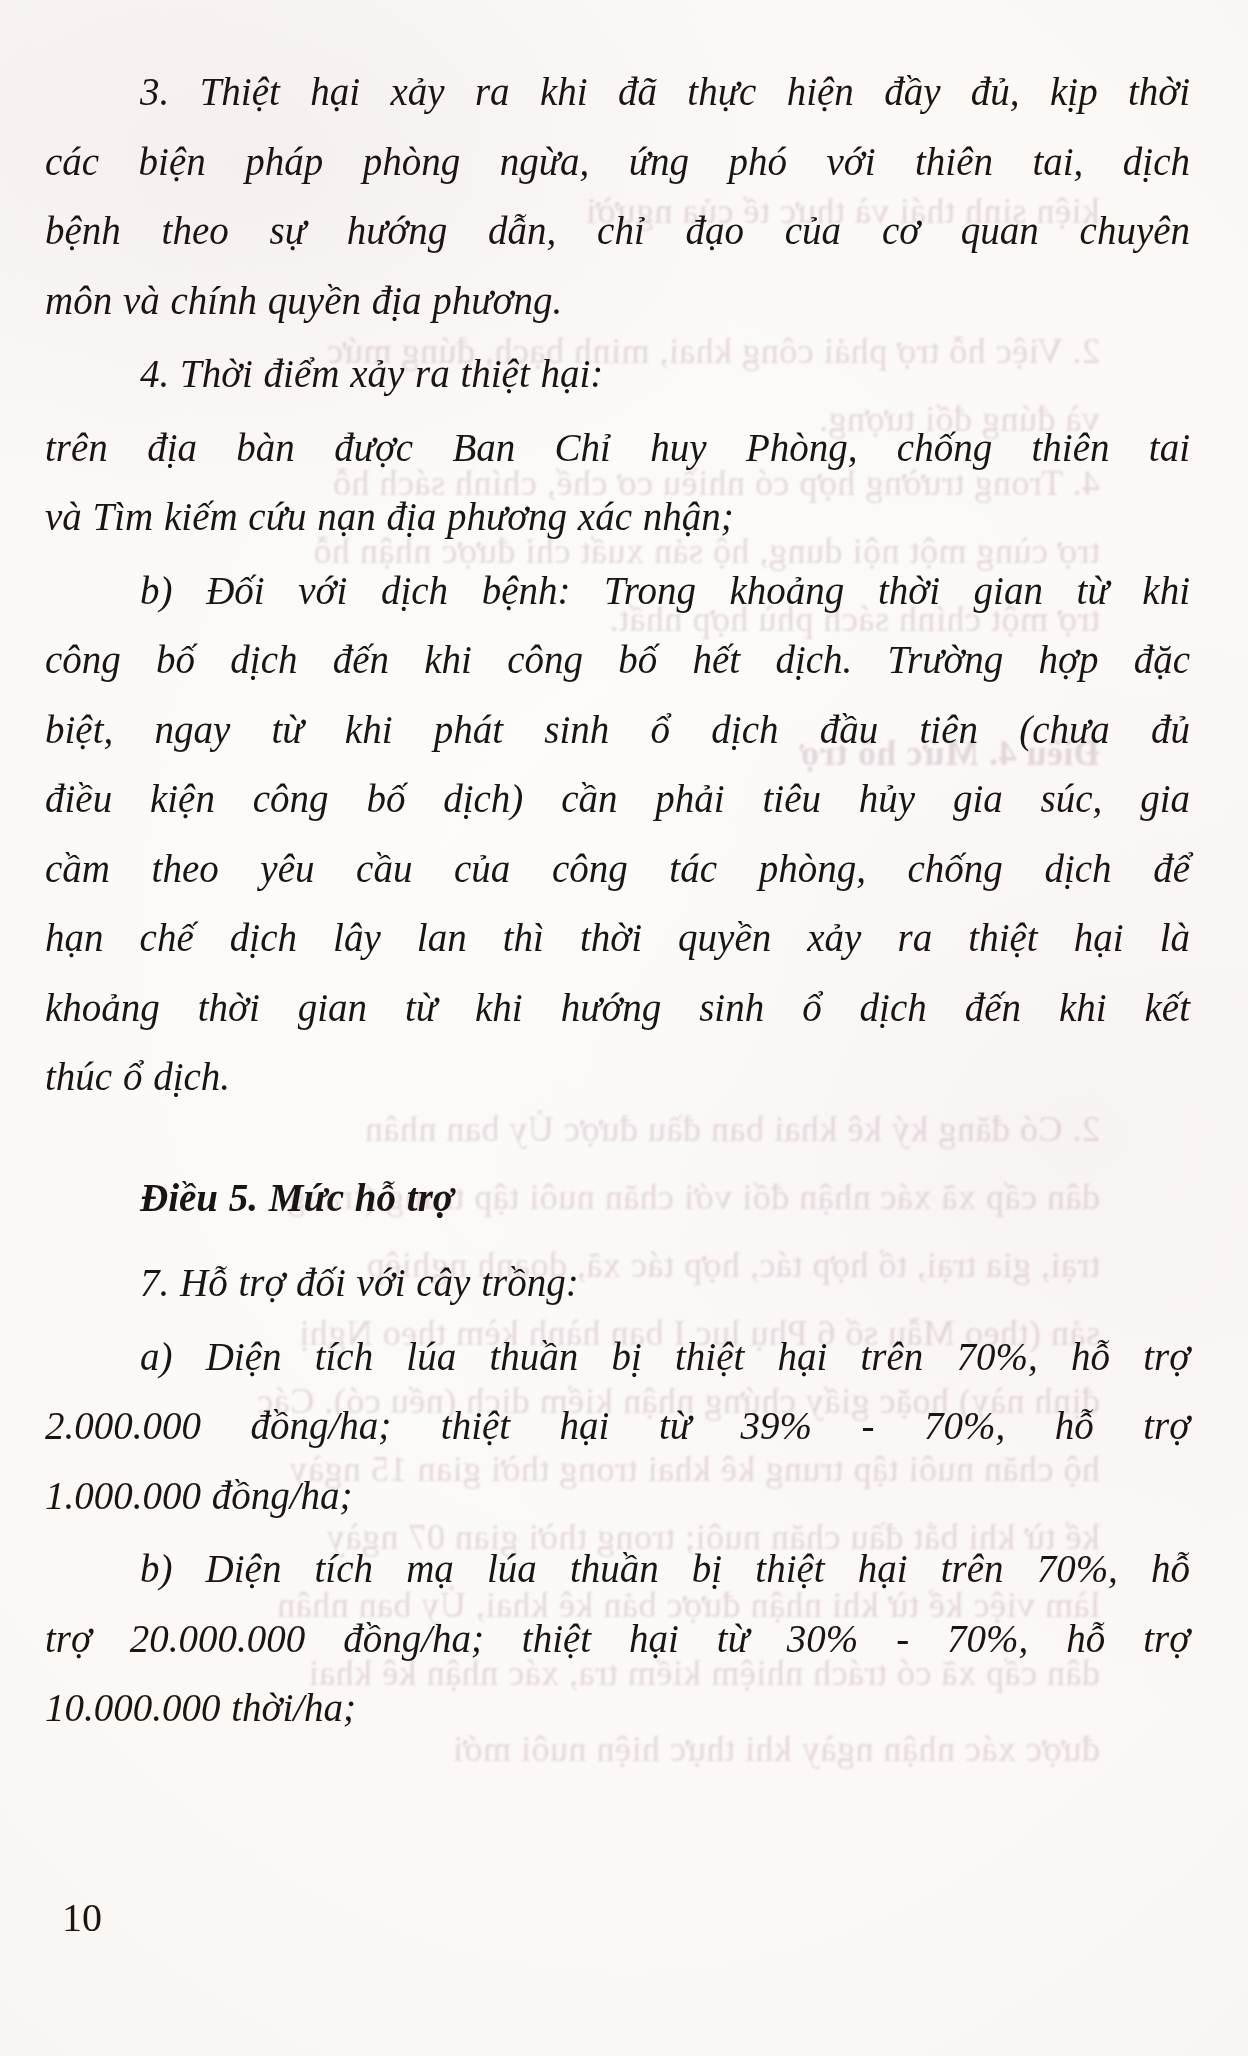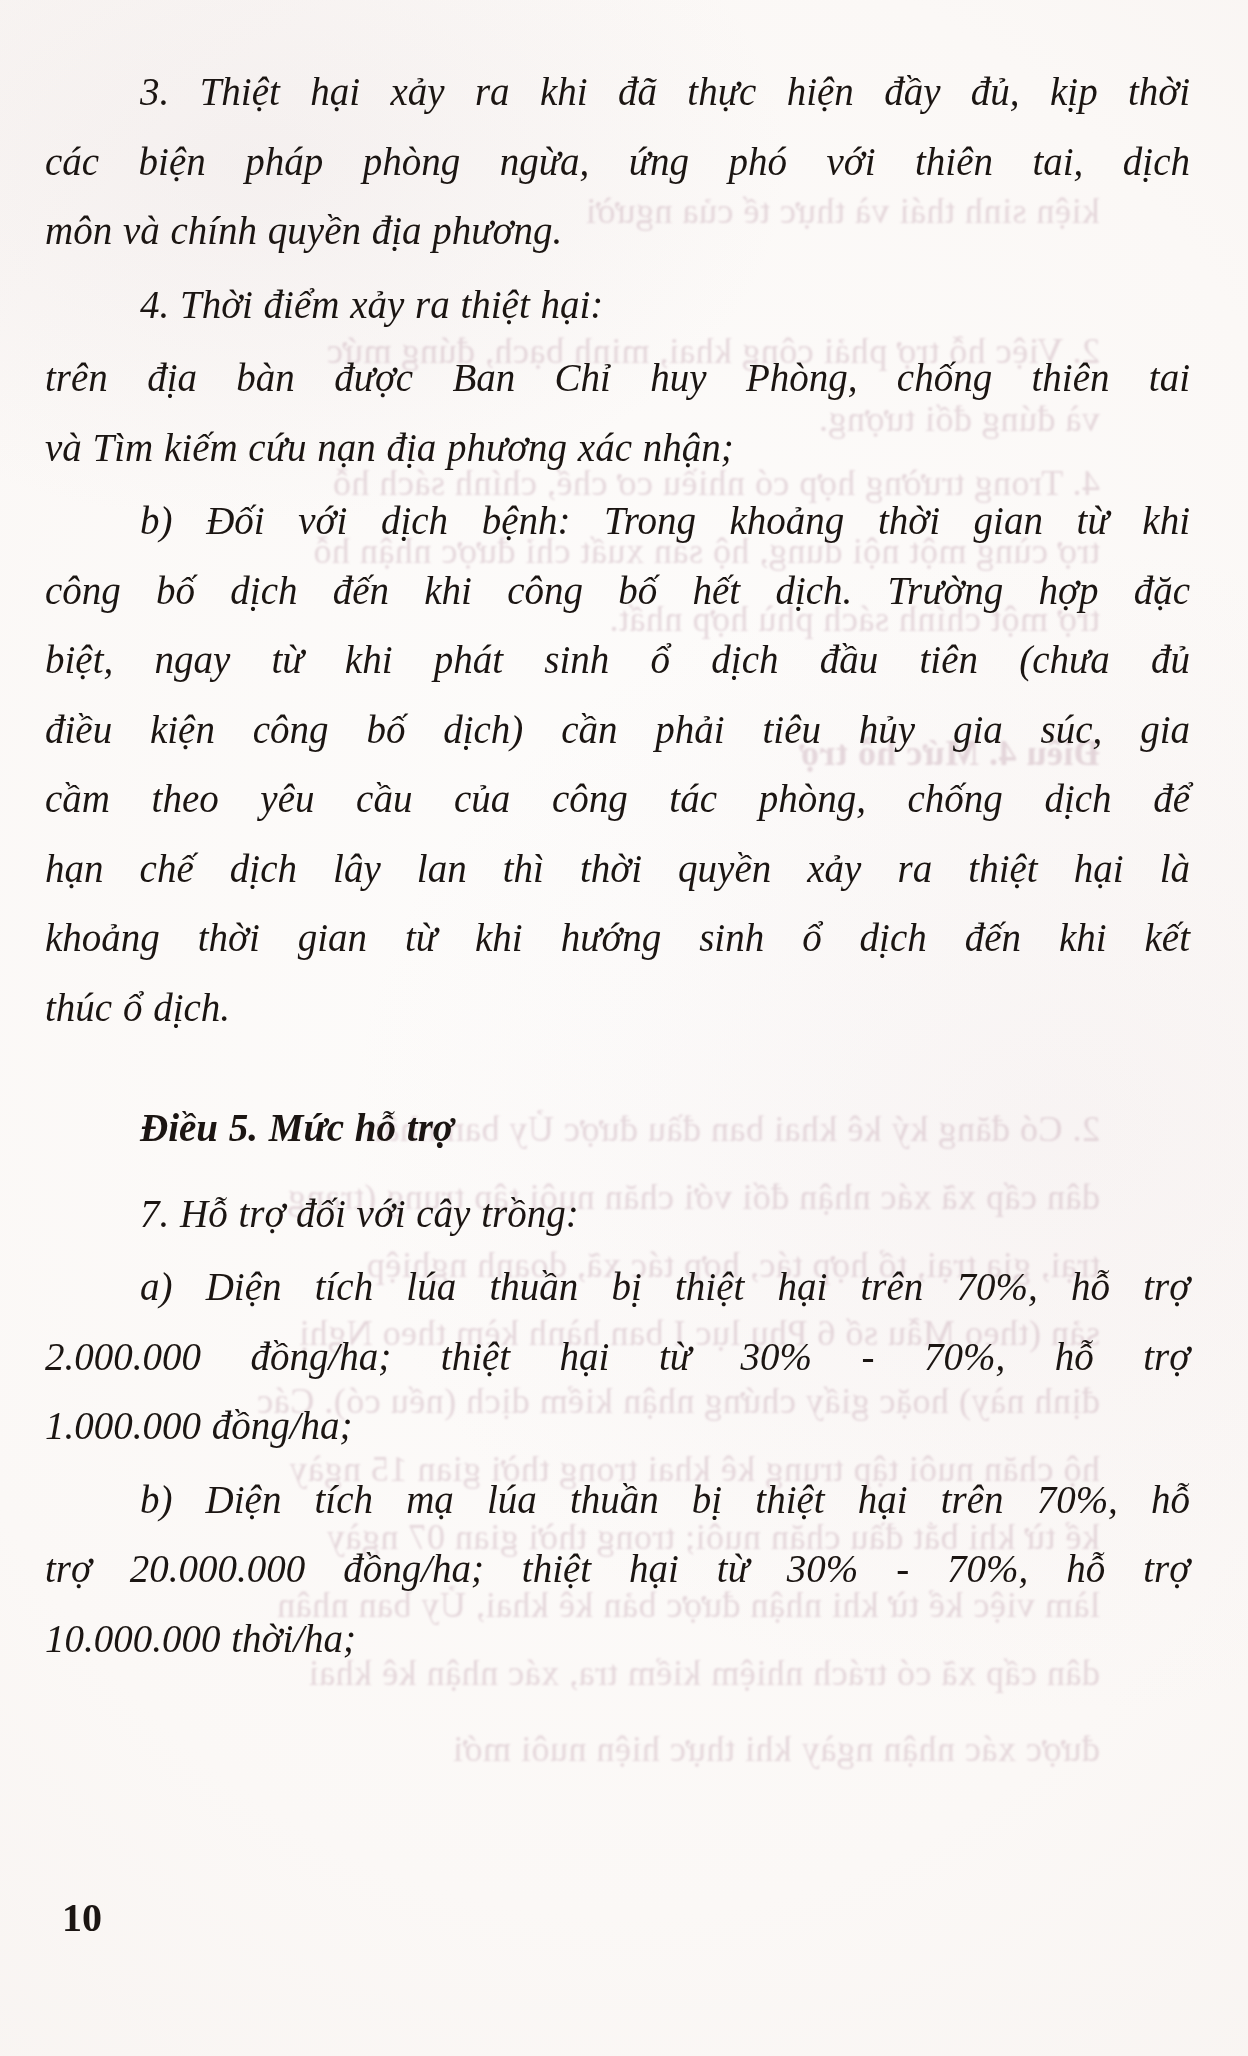--- a/index.html
+++ b/index.html
@@ -77,20 +77,21 @@
       <div class="bleed-line" style="top: 1448px;">hộ chăn nuôi tập trung kê khai trong thời gian 15 ngày</div>
       <div class="bleed-line" style="top: 1516px;">kể từ khi bắt đầu chăn nuôi; trong thời gian 07 ngày</div>
       <div class="bleed-line" style="top: 1584px;">làm việc kể từ khi nhận được bản kê khai, Ủy ban nhân</div>
       <div class="bleed-line" style="top: 1652px;">dân cấp xã có trách nhiệm kiểm tra, xác nhận kê khai</div>
       <div class="bleed-line" style="top: 1728px;">được xác nhận ngày khi thực hiện nuôi mới</div>
     </div>
   <div class="text-block" style="color: rgb(27, 21, 18);">
       <div class="para body">
         <div class="line first">3. Thiệt hại xảy ra khi đã thực hiện đầy đủ, kịp thời</div>
         <div class="line">các biện pháp phòng ngừa, ứng phó với thiên tai, dịch</div>
+        <div class="line">bệnh theo sự hướng dẫn, chỉ đạo của cơ quan chuyên</div>
         <div class="line last">môn và chính quyền địa phương.</div>
       </div>
       <div class="para body">
         <div class="line first last">4. Thời điểm xảy ra thiệt hại:</div>
       </div>
       <div class="para body">
         <div class="line">trên địa bàn được Ban Chỉ huy Phòng, chống thiên tai</div>
         <div class="line last">và Tìm kiếm cứu nạn địa phương xác nhận;</div>
       </div>
       <div class="para body">
@@ -104,23 +105,23 @@
         <div class="line last">thúc ổ dịch.</div>
       </div>
       <div class="para heading">
         <div class="line first last">Điều 5. Mức hỗ trợ</div>
       </div>
       <div class="para body">
         <div class="line first last">7. Hỗ trợ đối với cây trồng:</div>
       </div>
       <div class="para body">
         <div class="line first">a) Diện tích lúa thuần bị thiệt hại trên 70%, hỗ trợ</div>
-        <div class="line">2.000.000 đồng/ha; thiệt hại từ 30% - 70%, hỗ trợ</div>
+        <div class="line">2.000.000 đồng/ha; thiệt hại từ 39% - 70%, hỗ trợ</div>
         <div class="line last">1.000.000 đồng/ha;</div>
       </div>
       <div class="para body">
         <div class="line first">b) Diện tích mạ lúa thuần bị thiệt hại trên 70%, hỗ</div>
         <div class="line">trợ 20.000.000 đồng/ha; thiệt hại từ 30% - 70%, hỗ trợ</div>
         <div class="line last">10.000.000 thời/ha;</div>
       </div>
     </div>
-  <div class="page-number" style="color: rgb(27, 21, 18); font-weight: bold;">10</div>
+  <div class="page-number" style="color: rgb(27, 21, 18);">10</div>
 </div>
 
 </body></html>

